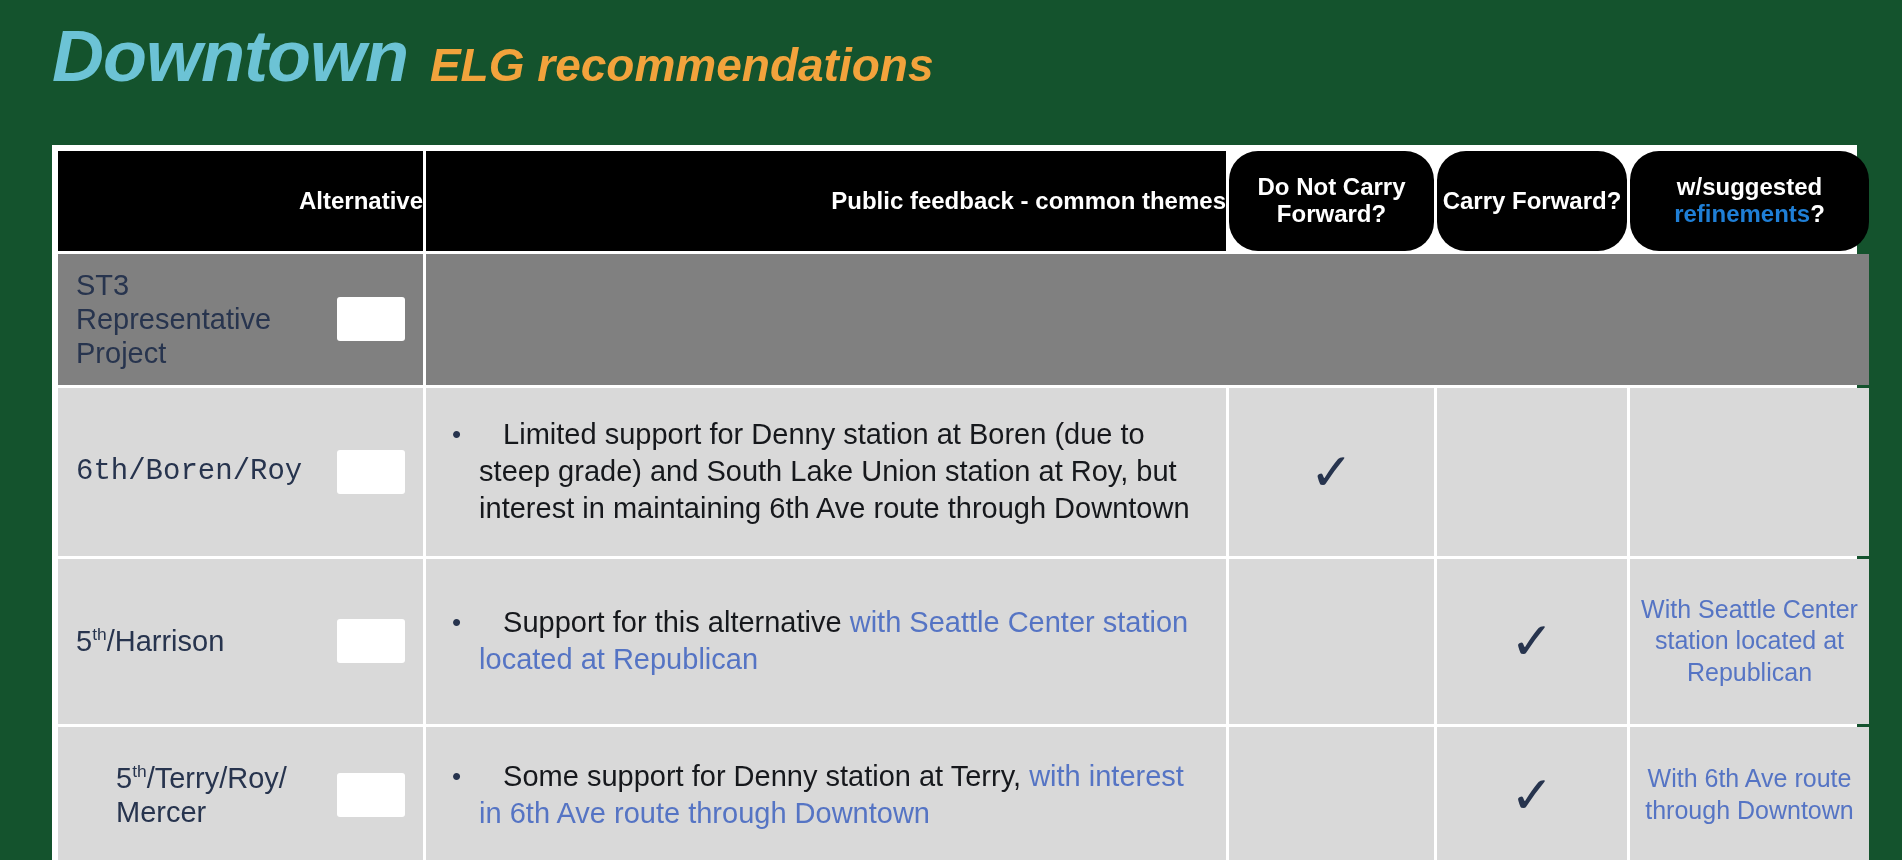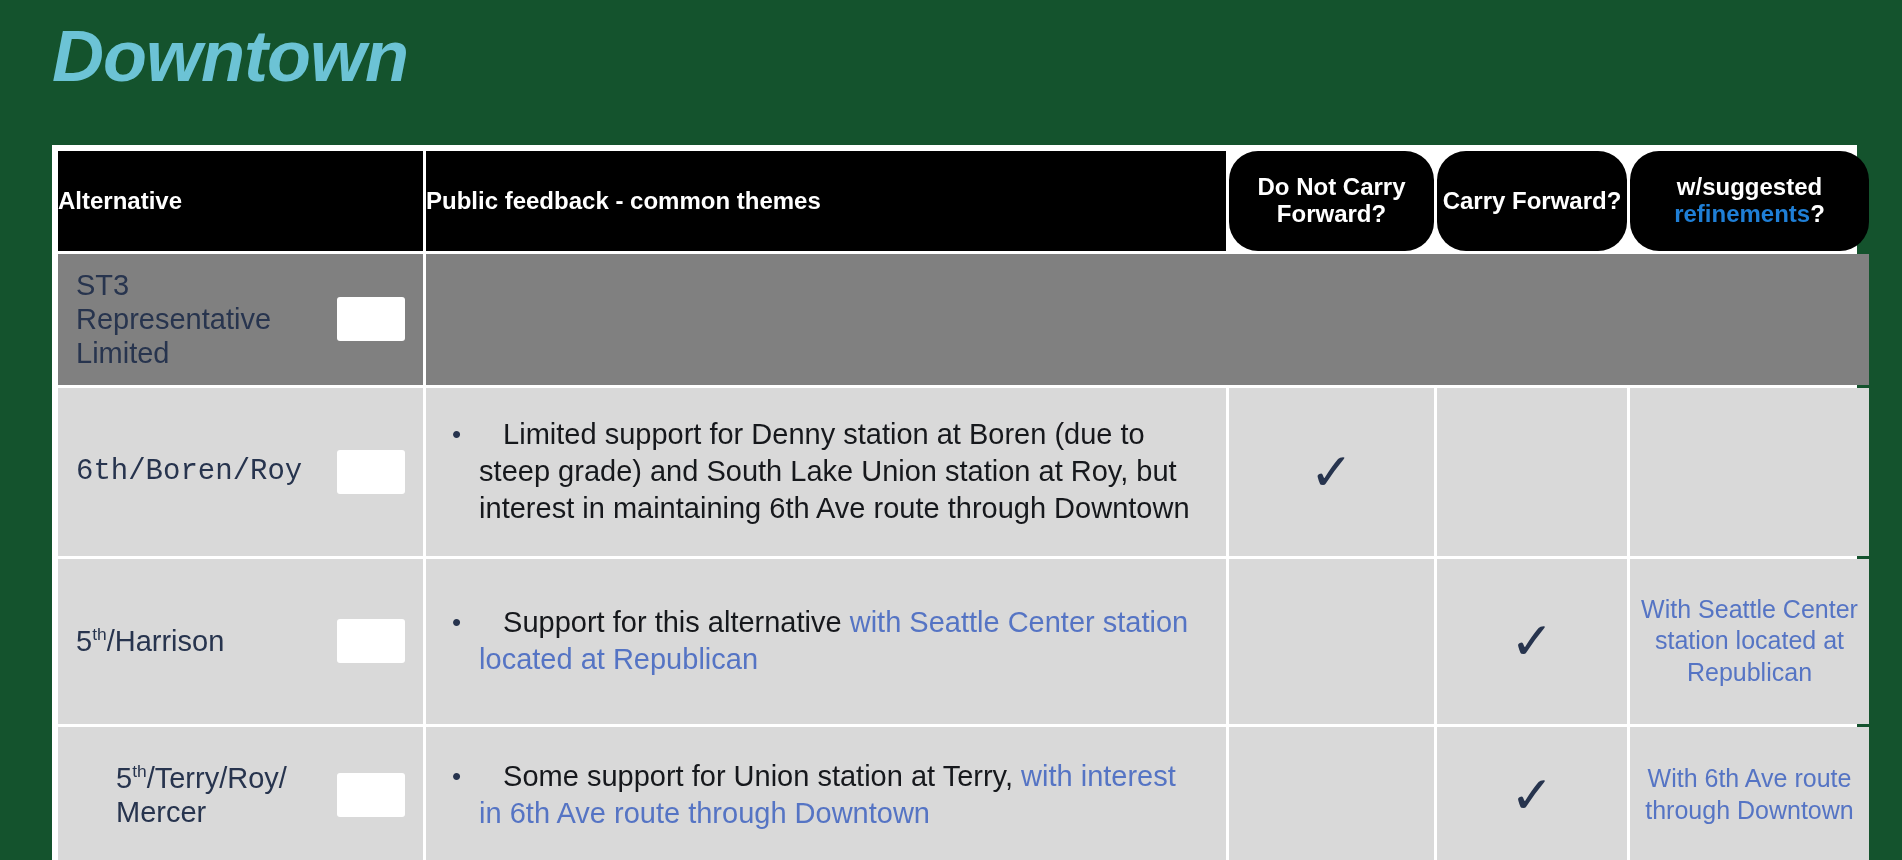--- a/index.html
+++ b/index.html
@@ -78,21 +78,21 @@
   
   thead th {
     background: #000000;
     color: #ffffff;
     font-size: 24px;
     font-weight: bold;
     height: 100px;
     padding: 6px 14px;
     box-sizing: border-box;
   }
-  th.h-left   { text-align: left; }
+  th.h-left   { text-align: right; }
   th.h-center { text-align: center; line-height: 1.12; border-radius: 29px; }
   .hl-blue { color: #1f7fd6; }
 
   
   td.cell {
     background: #d9d9d9;
     box-sizing: border-box;
   }
   td.cell-gray {
     background: #808080;
@@ -178,20 +178,21 @@
   .row-mid  td { height: 165px; }
   .row-short td { height: 137px; }
 </style>
 </head>
 <body>
 
 <div class="slide">
 
   <div class="title-row">
     <span class="title-main">Downtown</span>
+    <span class="title-sub">ELG recommendations</span>
   </div>
 
   <div class="table-wrap">
     <table class="elg">
       <colgroup>
         <col class="c-alt">
         <col class="c-feedback">
         <col class="c-dnc">
         <col class="c-cf">
         <col class="c-ref">
@@ -206,21 +207,21 @@
             <span>w/suggested</span><br>
             <span class="hl-blue">refinements</span><span>?</span>
           </th>
         </tr>
       </thead>
       <tbody>
 
         <tr class="row-st3">
           <td class="cell-gray">
             <div class="alt-cell" style="min-height:86px;">
-              <span class="alt-label">ST3 Representative Limited</span>
+              <span class="alt-label">ST3 Representative Project</span>
               <span class="swatch">
                 <span class="swatch-inner" style="background:#00b050;"></span>
               </span>
             </div>
           </td>
           <td class="cell-gray" colspan="4"></td>
         </tr>
 
         <tr class="row-tall">
           <td class="cell">
@@ -275,21 +276,21 @@
             <div class="alt-cell" style="min-height:131px;margin-left:40px;">
               <span class="alt-label"><span>5</span><sup>th</sup><span>/Terry/Roy/ Mercer</span></span>
               <span class="swatch">
                 <span class="swatch-inner" style="background:#9c6630;"></span>
               </span>
             </div>
           </td>
           <td class="cell">
             <div class="feedback-cell">
               <span class="bullet">•</span>
-              <span class="feedback-text"><span class="dark">Some support for Union station at Terry, </span><span class="blue">with interest in 6th Ave route through Downtown</span></span>
+              <span class="feedback-text"><span class="dark">Some support for Denny station at Terry, </span><span class="blue">with interest in 6th Ave route through Downtown</span></span>
             </div>
           </td>
           <td class="cell check-cell">
             <span class="check"></span>
           </td>
           <td class="cell check-cell">
             <span class="check">✓</span>
           </td>
           <td class="cell ref-cell">With 6th Ave route through Downtown</td>
         </tr>

